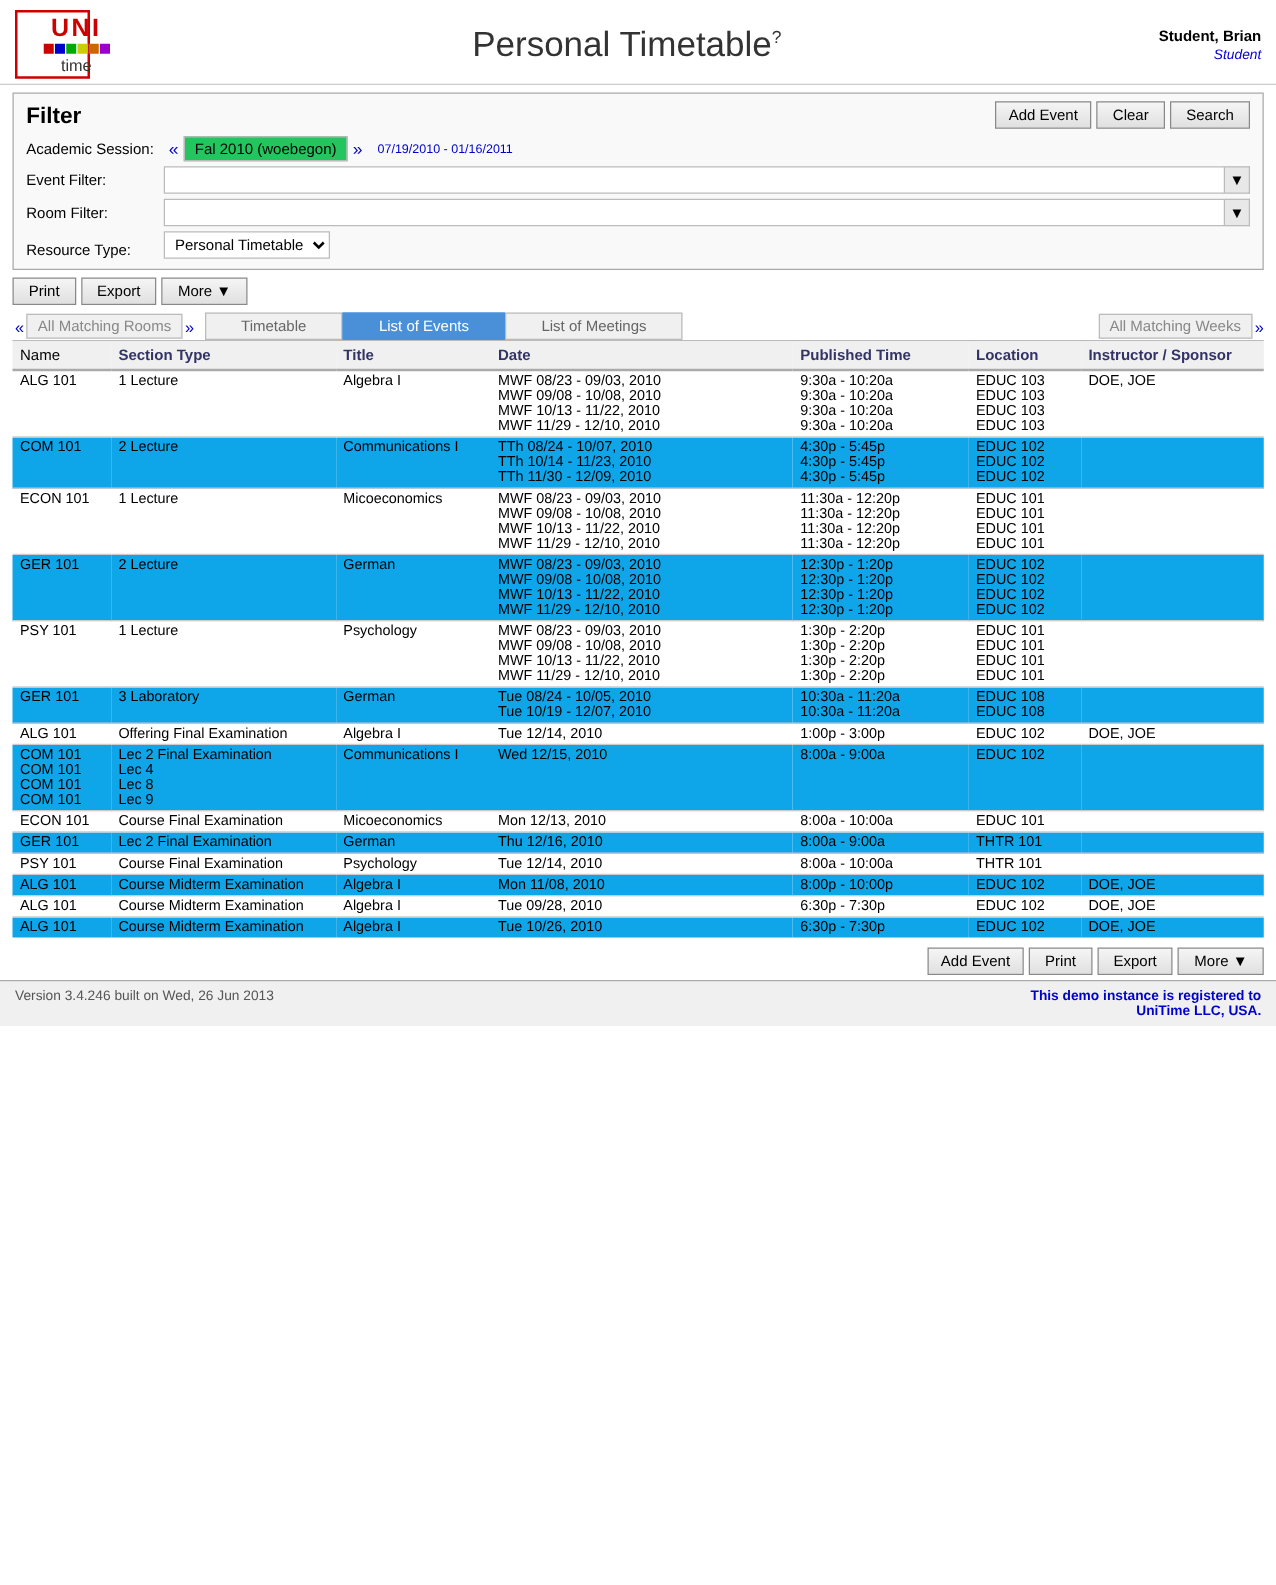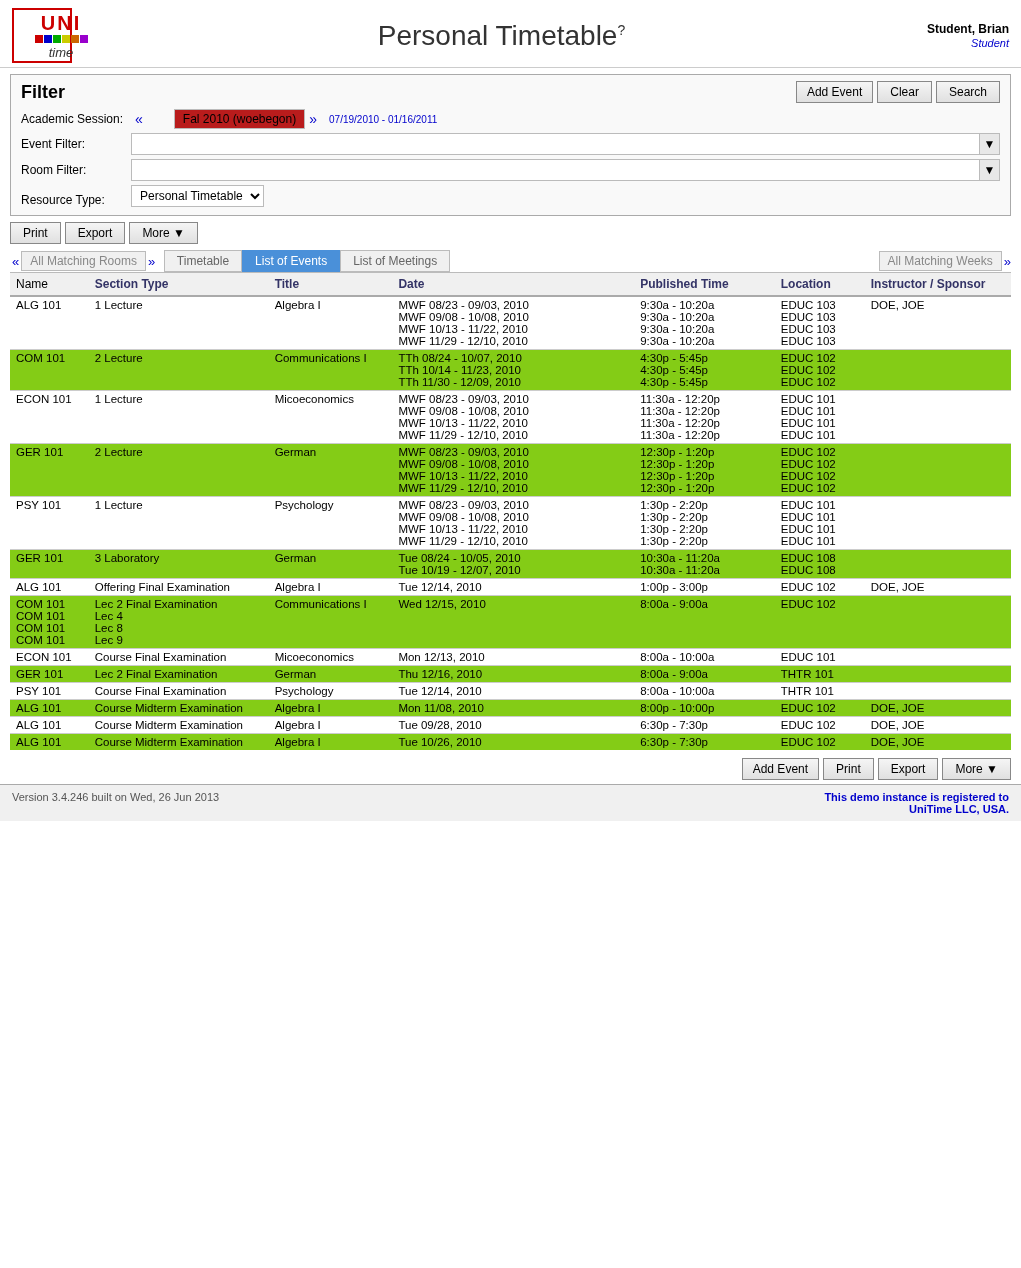--- a/index.html
+++ b/index.html
@@ -3,21 +3,21 @@
   <meta charset="utf-8">
   <style>
     * { box-sizing: border-box; margin: 0; padding: 0; }
     body { font-family: Arial, sans-serif; font-size: 12px; background: #fff; color: #000; width: 1021px; }
 
     
     .header { display: flex; align-items: center; justify-content: space-between; padding: 8px 12px 4px 12px; border-bottom: 1px solid #ccc; }
     .logo-area { display: flex; align-items: center; }
     .logo-box { width: 60px; height: 55px; background: #fff; border: 2px solid #cc0000; display: flex; flex-direction: column; align-items: center; justify-content: center; margin-right: 4px; padding-left: 38px; }
     .logo-uni { font-size: 20px; font-weight: bold; color: #cc0000; letter-spacing: 2px; }
-    .logo-time { font-size: 13px; color: #333; font-style: italic; }
+    .logo-time { font-size: 13px; color: #333; }
     .logo-tiles { display: flex; gap: 1px; margin-bottom: 2px; }
     .logo-tile { width: 8px; height: 8px; }
     .app-title { font-size: 28px; font-weight: normal; color: #333; }
     .app-title sup { font-size: 14px; }
     .user-info { text-align: right; font-size: 12px; }
     .user-name { font-weight: bold; display: block; }
     .user-role { color: #0000cc; font-style: italic; font-size: 11px; }
 
     
     .filter-section { border: 1px solid #aaa; margin: 6px 10px; padding: 6px 10px; background: #f9f9f9; }
@@ -26,47 +26,47 @@
     .filter-buttons { display: flex; gap: 4px; }
     .btn { border: 1px solid #888; background: linear-gradient(to bottom, #f5f5f5, #e0e0e0); padding: 3px 12px; cursor: pointer; font-size: 12px; }
     .btn-add { padding: 3px 10px; }
 
     .filter-row { display: flex; align-items: center; margin-bottom: 4px; }
     .filter-label { width: 110px; font-size: 12px; }
     .filter-dropdown { display: flex; align-items: center; flex: 1; position: relative; }
     .filter-input-with-arrow { flex: 1; height: 22px; border: 1px solid #bbb; padding: 2px 4px; background: #fff; }
     .dropdown-arrow { width: 20px; height: 22px; border: 1px solid #bbb; border-left: none; background: #e8e8e8; display: flex; align-items: center; justify-content: center; cursor: pointer; }
     .session-nav { font-size: 14px; color: #0000cc; cursor: pointer; margin: 0 4px; }
-    .session-box { border: 1px solid #bbb; padding: 2px 8px; background: #b91c1c; font-size: 12px; margin-left: 27px; }
+    .session-box { border: 1px solid #bbb; padding: 2px 8px; background: #22c55e; font-size: 12px; }
     .session-dates { font-size: 10px; color: #0000cc; margin-left: 8px; }
 
     .resource-row { display: flex; align-items: flex-end; margin-bottom: 2px; }
     .resource-select { border: 1px solid #bbb; padding: 2px 4px; background: #fff; font-size: 12px; appearance: auto; }
 
     
     .results-section { margin: 6px 10px; }
     .results-header { display: flex; align-items: center; justify-content: space-between; margin-bottom: 6px; }
     .results-title { font-size: 20px; font-weight: bold; }
     .results-buttons { display: flex; gap: 4px; }
 
     
     .tabs-row { display: flex; align-items: center; margin-bottom: 0; border-bottom: 1px solid #bbb; }
     .tab-nav { font-size: 13px; color: #0000cc; cursor: pointer; margin: 0 2px; }
     .tab-rooms { border: 1px solid #bbb; padding: 2px 8px; background: #f0f0f0; font-size: 12px; color: #888; }
-    .tab-btn { border: 1px solid #bbb; padding: 3px 12px; font-size: 12px; cursor: pointer; background: #f0f0f0; color: #666; }
+    .tab-btn { border: 1px solid #bbb; padding: 3px 28px; font-size: 12px; cursor: pointer; background: #f0f0f0; color: #666; }
     .tab-btn.active { background: #4a90d9; color: #fff; border-color: #4a90d9; }
     .tab-weeks { border: 1px solid #bbb; padding: 2px 8px; background: #f0f0f0; font-size: 12px; color: #888; margin-left: auto; }
     .tab-nav-right { font-size: 13px; color: #0000cc; cursor: pointer; margin-left: 2px; }
 
     
     table { width: 100%; border-collapse: collapse; font-size: 11.5px; }
     thead tr { background: #f0f0f0; }
     th { padding: 4px 6px; text-align: left; font-weight: bold; color: #336; border-bottom: 2px solid #aaa; font-size: 12px; }
     td { padding: 2px 6px; vertical-align: top; }
-    tr.even { background: #84cc16; }
+    tr.even { background: #0ea5e9; }
     tr.odd { background: #fff; }
     .row-divider td { border-top: 1px solid #ccc; }
 
     .col-name { width: 70px; color: #000; font-weight: normal; }
     .col-section { width: 160px; }
     .col-title { width: 110px; }
     .col-date { width: 215px; }
     .col-time { width: 125px; }
     .col-location { width: 80px; }
     .col-instructor { width: 130px; }

